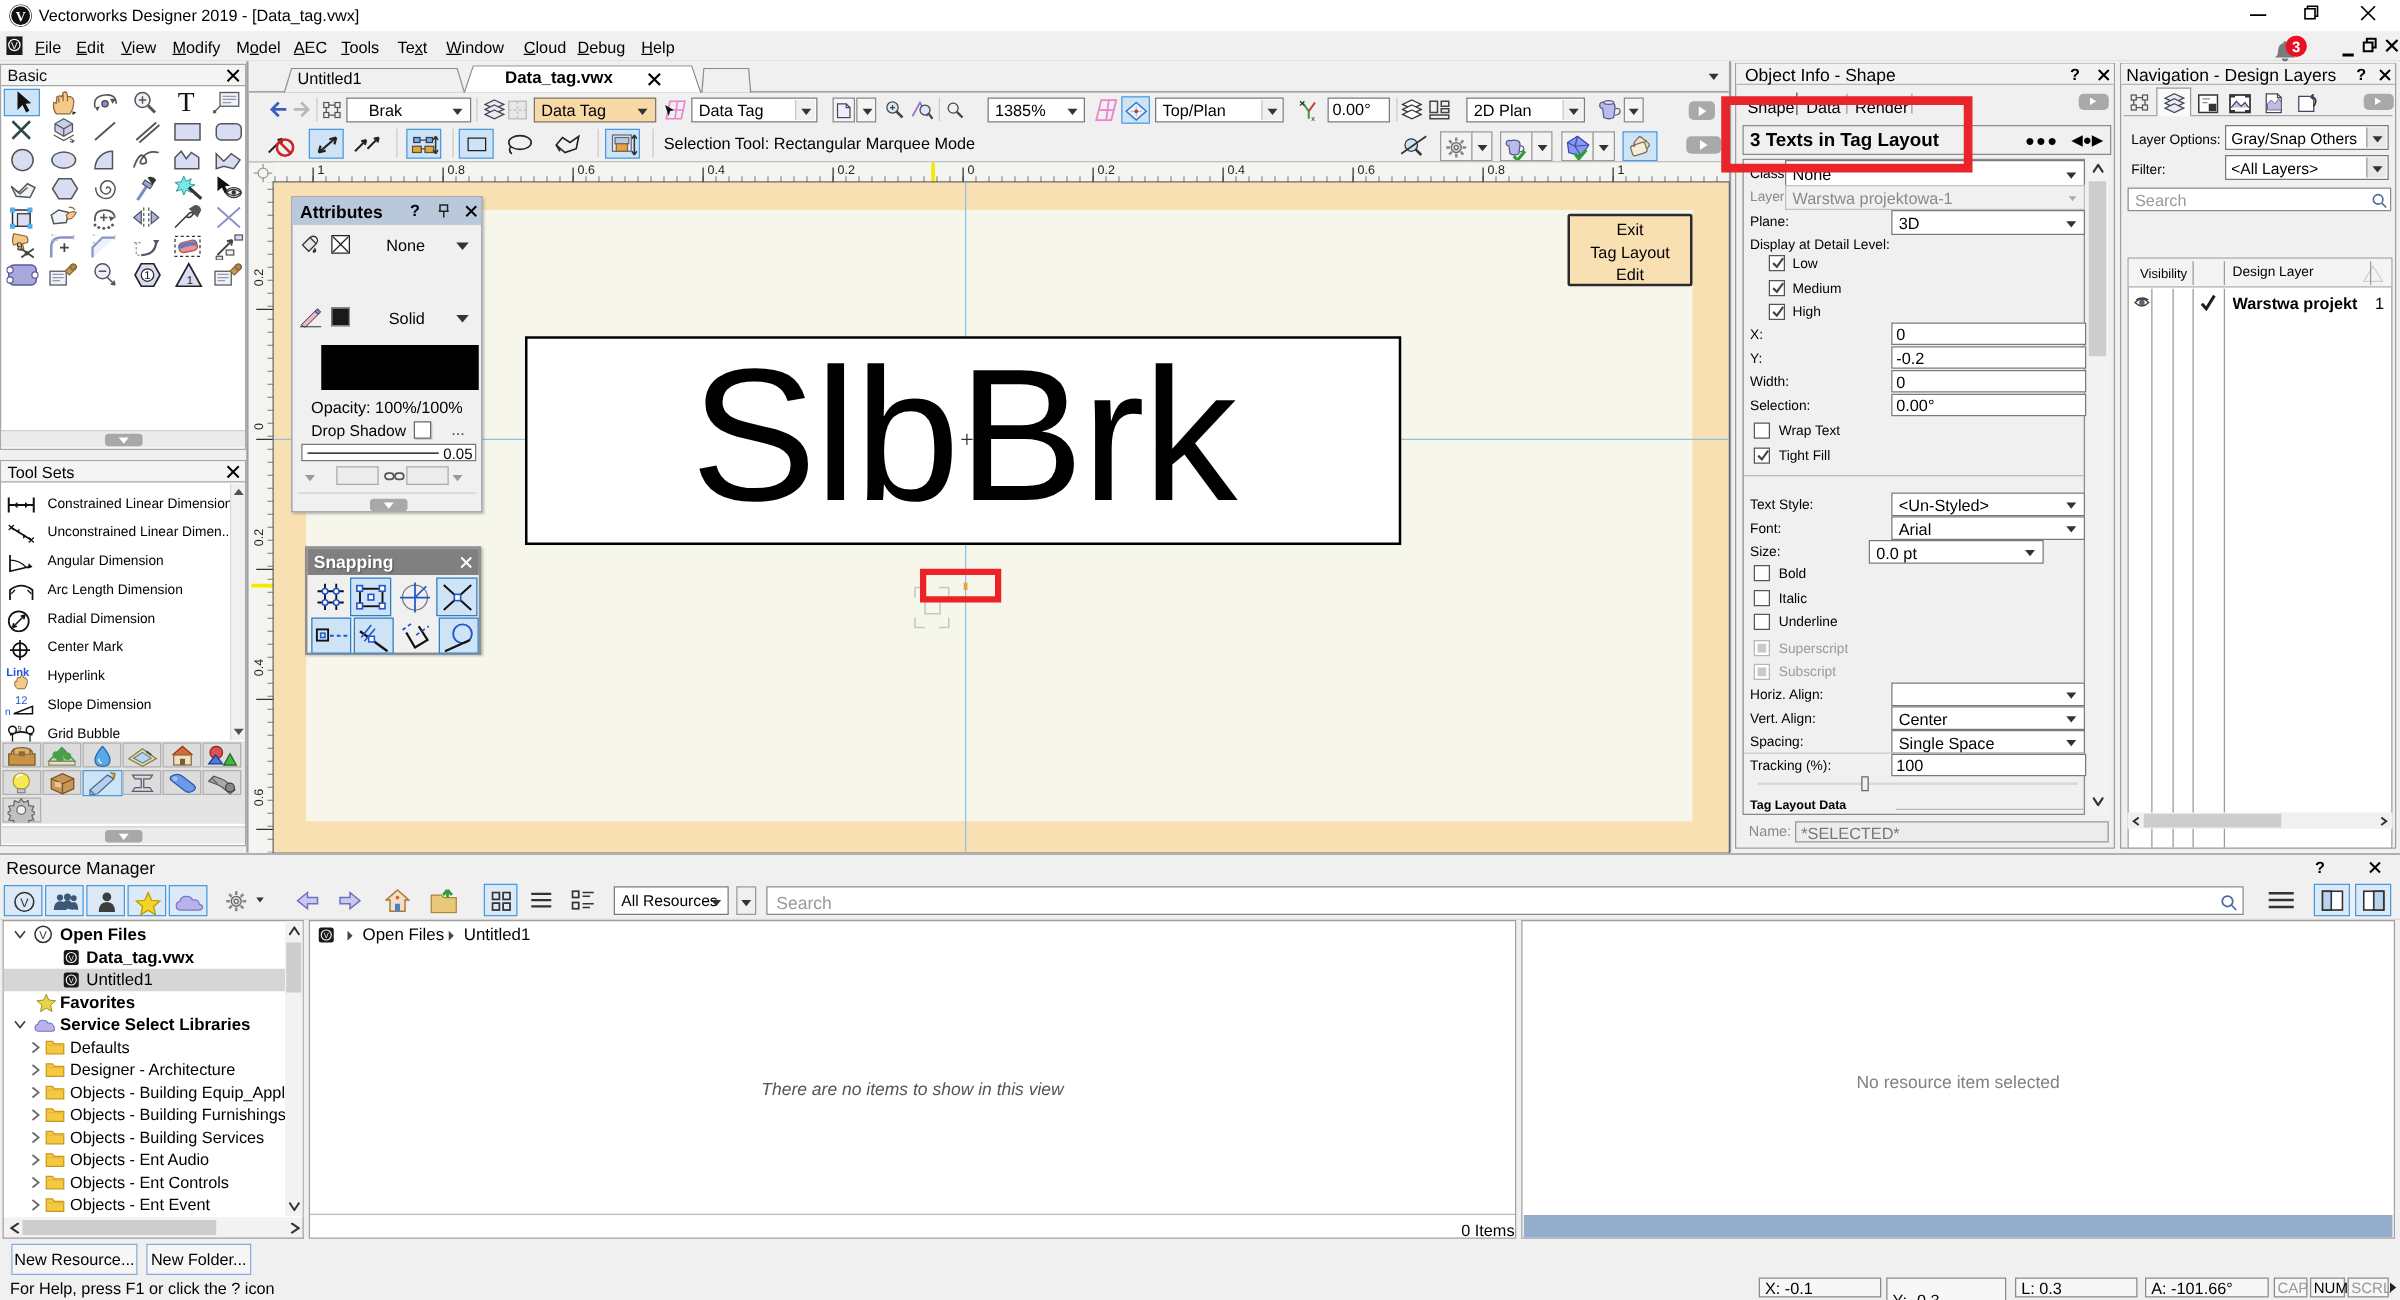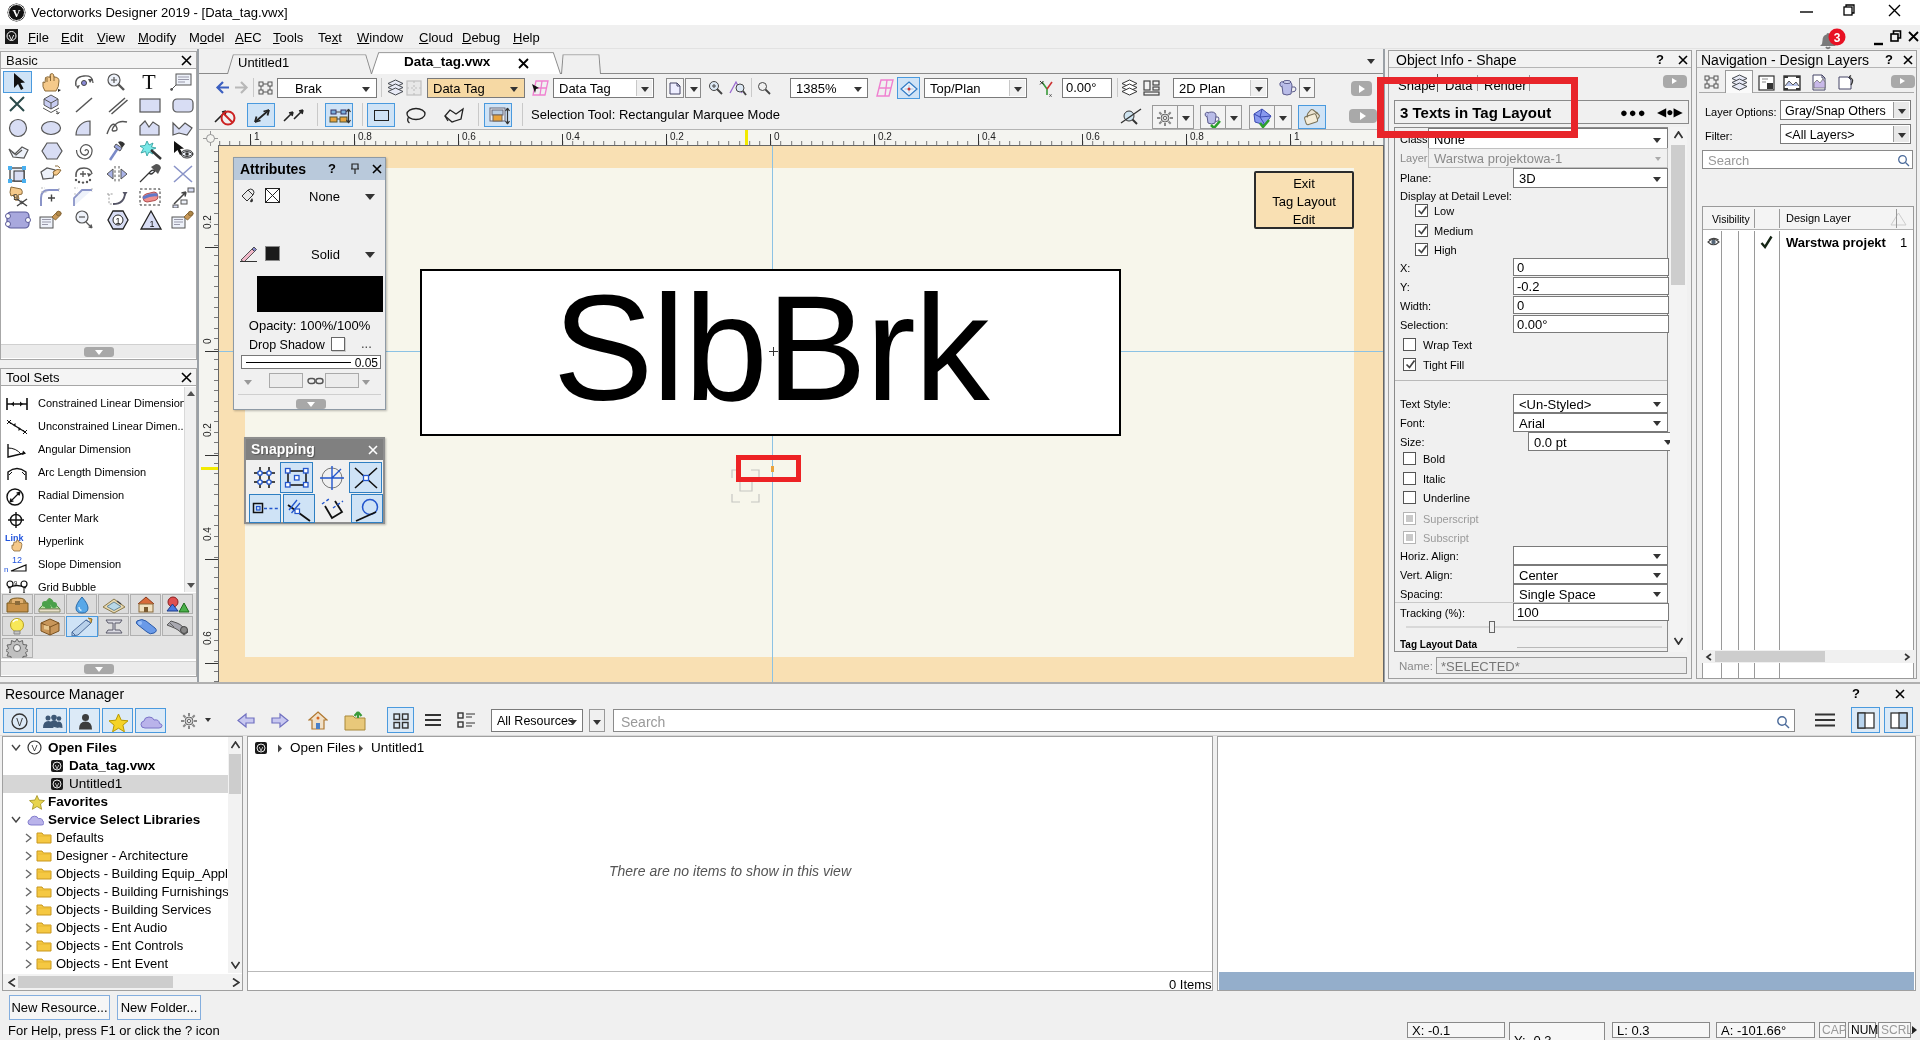--- a/index.html
+++ b/index.html
@@ -982,21 +982,21 @@
     <div class="combo" style="left:118px;top:266px;width:155px;height:19px;">
           <span style="position:absolute;left:5px;top:2px;">&lt;Un-Styled&gt;</span>
           <div class="car" style="right:6px;top:7px;"></div>
         </div>
     <div class="lbl" style="left:5px;top:288px;">Font:</div>
     <div class="combo" style="left:118px;top:285px;width:155px;height:19px;">
           <span style="position:absolute;left:5px;top:2px;">Arial</span>
           <div class="car" style="right:6px;top:7px;"></div>
         </div>
     <div class="lbl" style="left:5px;top:307px;">Size:</div>
-    <div class="combo" style="left:133px;top:304px;width:151px;height:19px;">
+    <div class="combo" style="left:100px;top:304px;width:140px;height:19px;">
           <span style="position:absolute;left:5px;top:2px;">0.0 pt</span>
           <div class="car" style="right:6px;top:7px;"></div>
         </div>
     <div class="cb" style="left:8px;top:324px;"></div>
     <div class="lbl" style="left:28px;top:324px;">Bold</div>
     <div class="cb" style="left:8px;top:344px;"></div>
     <div class="lbl" style="left:28px;top:344px;">Italic</div>
     <div class="cb" style="left:8px;top:363px;"></div>
     <div class="lbl" style="left:28px;top:363px;">Underline</div>
     <div class="cb" style="left:8px;top:384px;border-color:#b5b5b5;">
@@ -1419,20 +1419,21 @@
     <svg class="abs" style="left:110px;top:7px" width="6" height="9" viewBox="0 0 6 9">
           <path d="M1 0.5 L5 4.5 L1 8.5" fill="#444"></path>
         </svg>
     <div class="abs" style="left:123px;top:3px;font-size:13.5px;">Untitled1</div>
     <div class="abs" style="left:232px;top:126px;width:500px;height:20px;text-align:center;font-style:italic;color:#555;font-size:14px;">There are no items to show in this view</div>
     <div class="abs" style="left:0;top:234px;width:964px;height:1px;background:#b9b9b9;"></div>
     <div class="abs" style="left:921px;top:240px;font-size:13px;">0 Items</div>
   </div>
 
   <div class="abs" style="left:1217px;top:52px;width:699px;height:255px;background:#fff;border:1px solid #a0a0a0;">
+    <div class="abs" style="left:0;top:120px;width:697px;height:20px;text-align:center;color:#808080;font-size:14px;">No resource item selected</div>
     <div class="abs" style="left:1px;top:235px;width:695px;height:18px;background:#94aecb;"></div>
   </div>
 
   <div class="abs" style="left:9px;top:311px;width:101px;height:25px;background:#f6f6f6;border:1px solid #84aede;text-align:center;font-size:13px;padding-top:4px;">New Resource...</div>
   <div class="abs" style="left:117px;top:311px;width:84px;height:25px;background:#f6f6f6;border:1px solid #84aede;text-align:center;font-size:13px;padding-top:4px;">New Folder...</div>
 </div>
 
 <div class="abs" id="statusbar" style="left:0;top:1020px;width:1920px;height:20px;background:#f0f0f0;">
   <div class="abs" style="left:8px;top:3px;font-size:13px;">For Help, press F1 or click the ? icon</div>
   <div class="abs" style="left:1407px;top:2px;width:98px;height:16px;background:#f7f7f7;border:1px solid #8a8a8a;font-size:13px;padding:0 4px;">X: -0.1</div>

